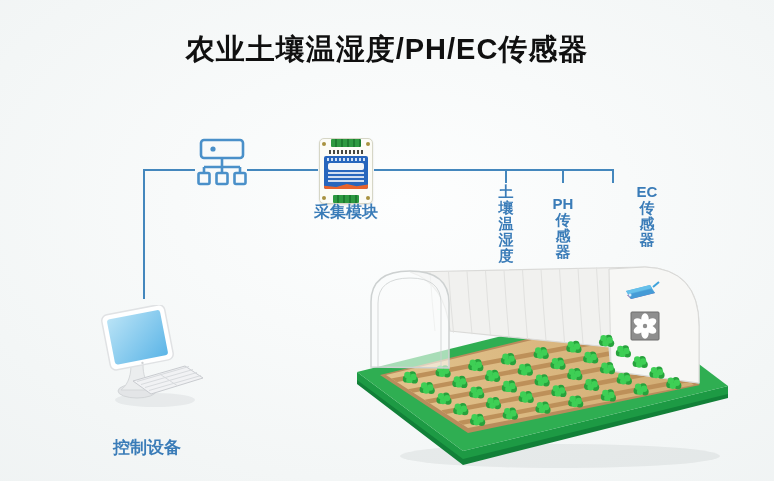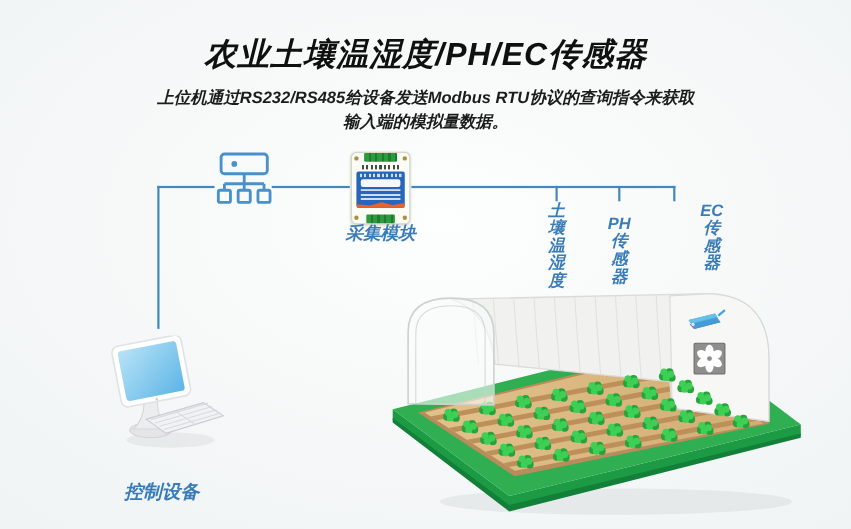--- a/index.html
+++ b/index.html
@@ -1,20 +1,19 @@
 <!DOCTYPE html>
 <html><head>
 <meta charset="utf-8">
 <style>
   html,body{margin:0;padding:0;}
   .stage{
     position:relative;width:774px;height:481px;overflow:hidden;
     background:radial-gradient(130% 130% at 52% 42%, #fdfefe 0%, #f3f6f6 45%, #e7eced 100%);
     font-family:"Liberation Sans","DejaVu Sans",sans-serif;
-    font-style:italic;
   }
   .title{
     position:absolute;top:30px;left:0;width:774px;text-align:center;
     font-size:29px;font-weight:900;color:#101010;letter-spacing:1px;
   }
   .subtitle{
     position:absolute;top:79px;left:0;width:774px;text-align:center;
     font-size:15px;font-weight:700;color:#1c1c1c;line-height:21px;white-space:pre-line;
   }
   .hline,.vline{position:absolute;background:#4487bd;}
@@ -46,22 +45,20 @@
   svg{position:absolute;display:block;}
   .rib{stroke:#e1e1df;stroke-width:1;fill:none;}
   .stripe{stroke:#bd9059;stroke-width:4.5;}
 </style>
 </head>
 <body>
 
 <div class="stage">
 
   <div class="title">农业土壤温湿度/PH/EC传感器</div>
-  <div class="subtitle">上位机通过RS232/RS485给设备发送Modbus RTU协议的查询指令来获取
-输入端的模拟量数据。</div>
 
   <div class="hline" style="left:143px;top:169px;width:52px;"></div>
   <div class="hline" style="left:247px;top:169px;width:71px;"></div>
   <div class="hline" style="left:374px;top:169px;width:240px;"></div>
   <div class="vline" style="left:143px;top:169px;height:130px;"></div>
   <div class="vline" style="left:505px;top:169px;height:14px;"></div>
   <div class="vline" style="left:562px;top:169px;height:14px;"></div>
   <div class="vline" style="left:612px;top:169px;height:14px;"></div>
 
   <svg style="left:194px;top:137px;" width="56" height="56" viewBox="0 0 56 56">

